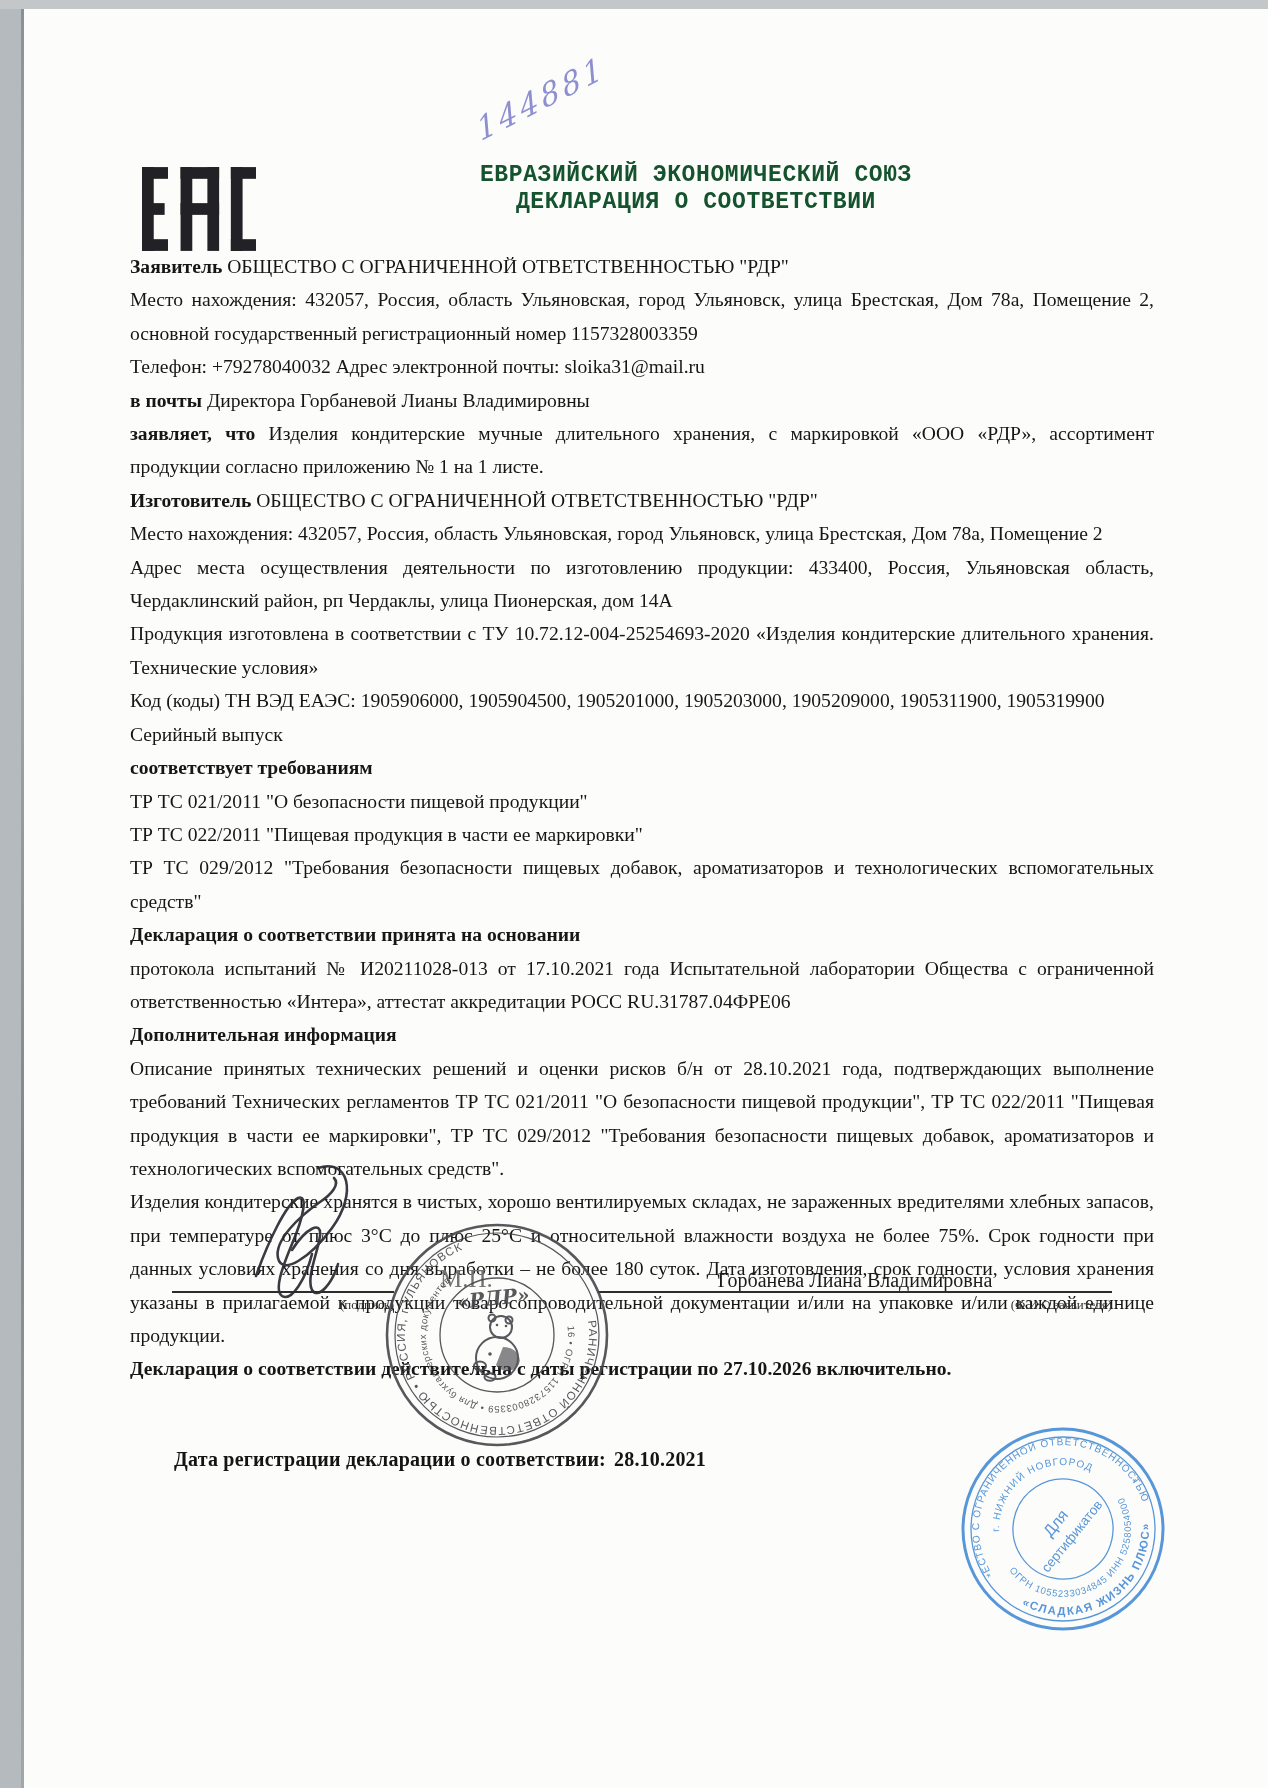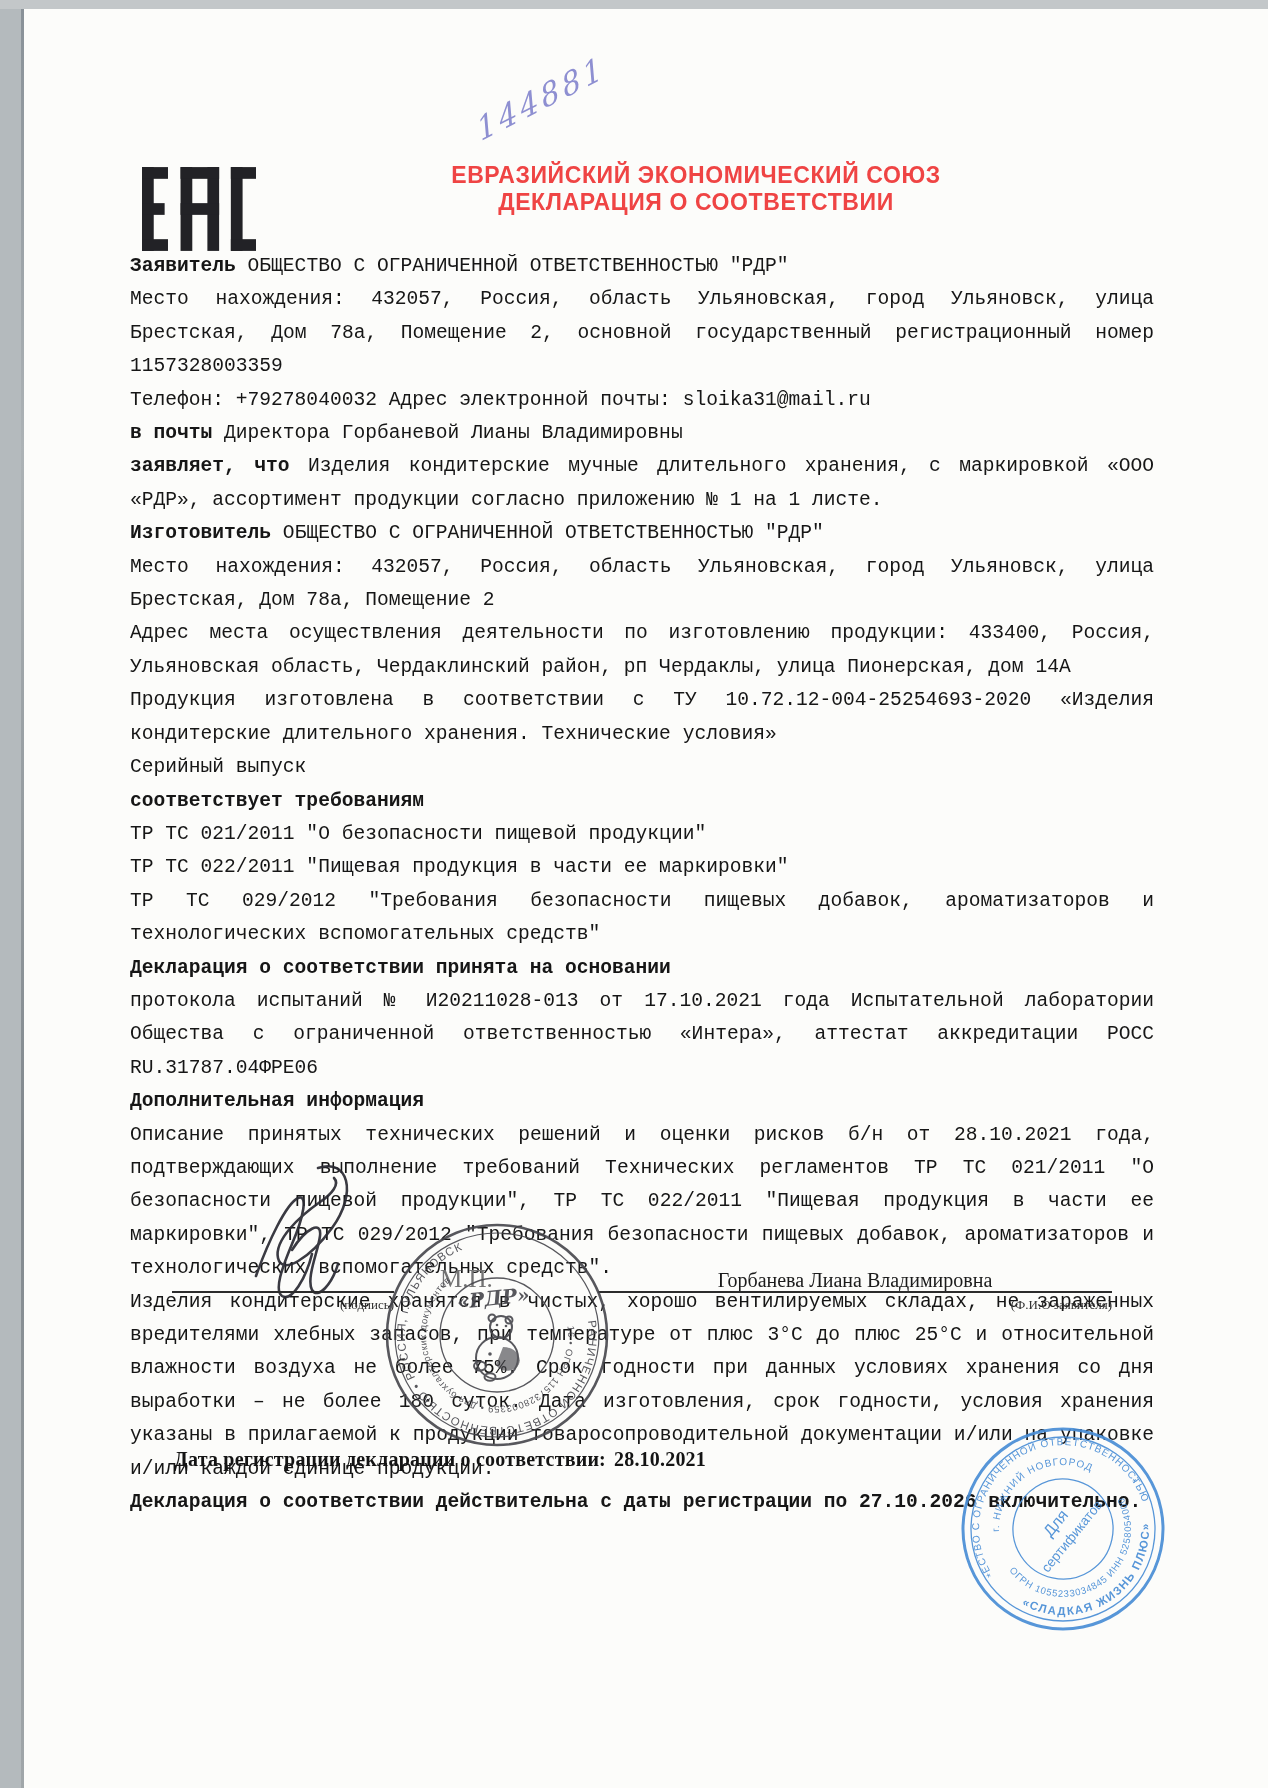--- a/index.html
+++ b/index.html
@@ -5,28 +5,28 @@
   html,body{margin:0;padding:0;}
   .page{position:relative;width:1268px;height:1788px;background:#fcfcfa;overflow:hidden;
         font-family:"Liberation Serif",serif;color:#161616;}
   .edge-left{position:absolute;left:0;top:0;width:24px;height:1788px;background:#b4babd;}
   .edge-left-line{position:absolute;left:21px;top:0;width:3px;height:1788px;
         background:linear-gradient(#79828a,#aab0b3 25%,#6e767c 65%,#9aa0a3);opacity:.75;}
   .edge-top{position:absolute;left:0;top:0;width:1268px;height:9px;background:#c3c7c9;}
 
   .eac{position:absolute;left:142px;top:156px;}
   .title{position:absolute;left:368px;top:162px;width:656px;text-align:center;
-        font-family:Liberation Sans, sans-serif;font-weight:bold;font-size:23px;
-        line-height:27px;letter-spacing:.6px;color:#ef4444;}
+        font-family:Liberation Mono, monospace;font-weight:bold;font-size:23px;
+        line-height:27px;letter-spacing:.6px;color:#14532d;}
   .handnum{position:absolute;left:470px;top:80px;font-family:"DejaVu Serif",serif;
         font-style:italic;font-size:31px;color:#7b7dcb;letter-spacing:4px;
         transform:rotate(-27deg) skewX(-12deg);opacity:.85;}
 
   .doc-body{position:absolute;left:130px;top:250px;width:1024px;
-        font-size:19.6px;line-height:33.4px;text-align:justify;font-family:Liberation Mono, monospace;}
+        font-size:19.6px;line-height:33.4px;text-align:justify;}
   .doc-body p{margin:0;}
   .lead{font-weight:bold;}
   .validity{margin-top:13px;font-weight:bold;}
 
   .sig-line{position:absolute;border-top:2px solid #2c2c2c;height:0;}
   .sig-line.left{left:172px;top:1291px;width:222px;}
   .sig-line.right{left:598px;top:1291px;width:514px;}
   .sig-label{position:absolute;font-size:13px;color:#303030;text-align:right;}
   .sig-label.left{left:172px;top:1297px;width:222px;}
   .sig-label.right{left:598px;top:1297px;width:514px;}
@@ -78,20 +78,21 @@
   <div class="doc-body">
     <p><b class="lead">Заявитель</b><span> ОБЩЕСТВО С ОГРАНИЧЕННОЙ ОТВЕТСТВЕННОСТЬЮ "РДР"</span></p>
     <p>Место нахождения: 432057, Россия, область Ульяновская, город Ульяновск, улица Брестская, Дом 78а, Помещение 2, основной государственный регистрационный номер 1157328003359</p>
     <p>Телефон: +79278040032 Адрес электронной почты: sloika31@mail.ru</p>
     <p><b class="lead">в почты</b><span> Директора Горбаневой Лианы Владимировны</span></p>
     <p><b class="lead">заявляет, что</b><span> Изделия кондитерские мучные длительного хранения, с маркировкой «ООО «РДР», ассортимент продукции согласно приложению № 1 на 1 листе.</span></p>
     <p><b class="lead">Изготовитель</b><span> ОБЩЕСТВО С ОГРАНИЧЕННОЙ ОТВЕТСТВЕННОСТЬЮ "РДР"</span></p>
     <p>Место нахождения: 432057, Россия, область Ульяновская, город Ульяновск, улица Брестская, Дом 78а, Помещение 2</p>
     <p>Адрес места осуществления деятельности по изготовлению продукции: 433400, Россия, Ульяновская область, Чердаклинский район, рп Чердаклы, улица Пионерская, дом 14А</p>
     <p>Продукция изготовлена в соответствии с ТУ 10.72.12-004-25254693-2020 «Изделия кондитерские длительного хранения. Технические условия»</p>
+    <p>Код (коды) ТН ВЭД ЕАЭС: 1905906000, 1905904500, 1905201000, 1905203000, 1905209000, 1905311900, 1905319900</p>
     <p>Серийный выпуск</p>
     <p><b class="lead">соответствует требованиям</b></p>
     <p>ТР ТС 021/2011 "О безопасности пищевой продукции"</p>
     <p>ТР ТС 022/2011 "Пищевая продукция в части ее маркировки"</p>
     <p>ТР ТС 029/2012 "Требования безопасности пищевых добавок, ароматизаторов и технологических вспомогательных средств"</p>
     <p><b class="lead">Декларация о соответствии принята на основании</b></p>
     <p>протокола испытаний № И20211028-013 от 17.10.2021 года Испытательной лаборатории Общества с ограниченной ответственностью «Интера», аттестат аккредитации РОСС RU.31787.04ФРЕ06</p>
     <p><b class="lead">Дополнительная информация</b></p>
     <p>Описание принятых технических решений и оценки рисков б/н от 28.10.2021 года, подтверждающих выполнение требований Технических регламентов ТР ТС 021/2011 "О безопасности пищевой продукции", ТР ТС 022/2011 "Пищевая продукция в части ее маркировки", ТР ТС 029/2012 "Требования безопасности пищевых добавок, ароматизаторов и технологических вспомогательных средств".</p>
     <p>Изделия кондитерские хранятся в чистых, хорошо вентилируемых складах, не зараженных вредителями хлебных запасов, при температуре от плюс 3°С до плюс 25°С и относительной влажности воздуха не более 75%. Срок годности при данных условиях хранения со дня выработки – не более 180 суток. Дата изготовления, срок годности, условия хранения указаны в прилагаемой к продукции товаросопроводительной документации и/или на упаковке и/или каждой единице продукции.</p>

